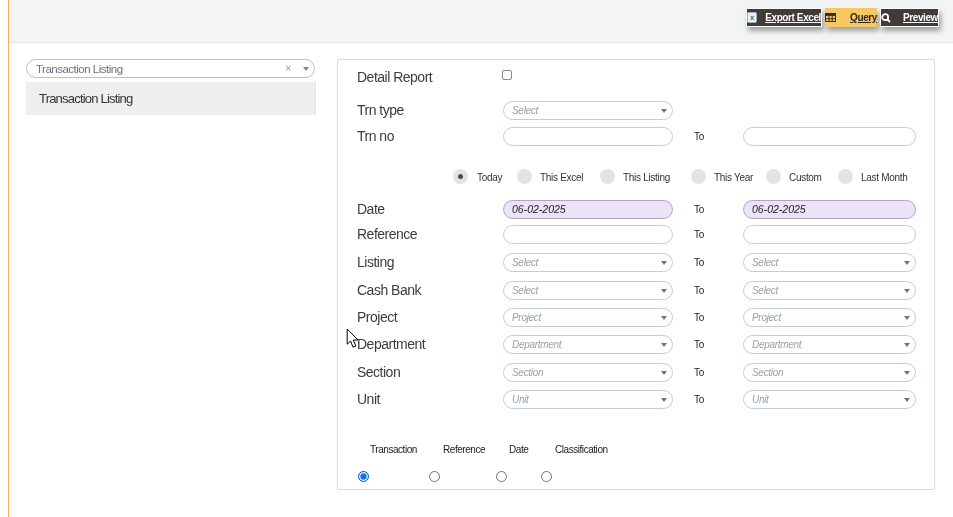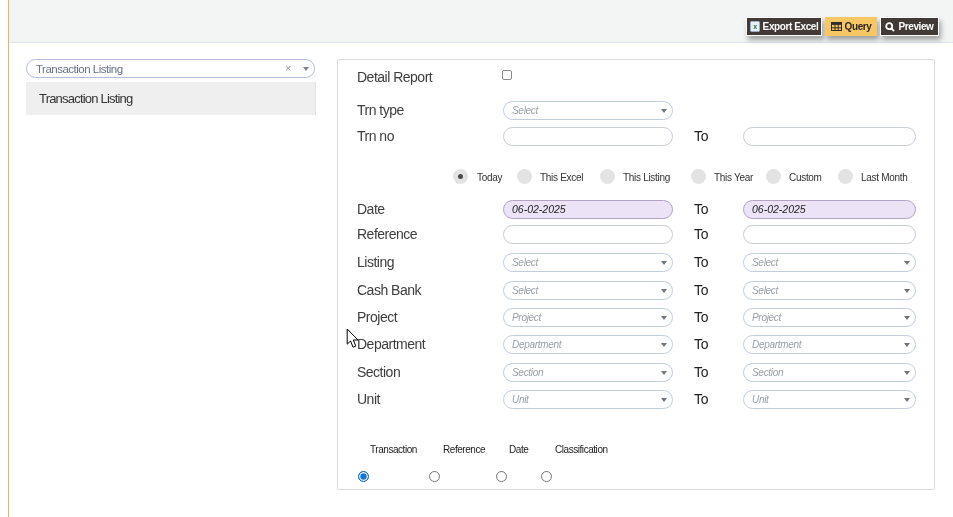--- a/index.html
+++ b/index.html
@@ -2,38 +2,38 @@
 <html><head>
 <meta charset="utf-8">
 <style>
   html,body{margin:0;padding:0;background:#fff;}
   #page{position:relative;width:953px;height:517px;overflow:hidden;
         font-family:"Liberation Sans",sans-serif;background:#fff;}
   .abs{position:absolute;}
   
   #vline{left:7.5px;top:0;width:1.5px;height:517px;background:#f2b255;}
   #topbar{left:9px;top:0;width:944px;height:42px;background:#f3f4f4;border-bottom:1px solid #dde5f0;}
-  .btn{position:absolute;top:17px;height:19px;box-sizing:border-box;display:flex;align-items:center;justify-content:center;
+  .btn{position:absolute;top:8px;height:19px;box-sizing:border-box;display:flex;align-items:center;justify-content:space-between;
        background:#423a36;color:#fff;font-size:10px;font-weight:bold;white-space:nowrap;letter-spacing:-0.4px;
-       border:1px solid #fdfdfd;box-shadow:2px 4px 5px rgba(60,60,60,0.45);}
+       border:1px solid #fdfdfd;box-shadow:2px 4px 5px rgba(60,60,60,0.45);text-decoration:underline;}
   #btn-exp{left:746px;width:76px;}
   #btn-qry{left:825px;width:52px;background:#f6c763;color:#2b2724;border:none;}
   #btn-prv{left:880px;width:59px;}
   .btn svg{margin-right:3px;}
   
   #combo{left:26px;top:59px;width:289px;height:19px;box-sizing:border-box;border:1px solid #b3bedd;border-radius:10px;background:#fff;}
   #combo .txt{position:absolute;left:9px;top:3px;font-size:11.5px;letter-spacing:-0.5px;color:#6a7280;}
   #combo .x{position:absolute;left:258px;top:2px;font-size:11px;color:#8a93a5;}
   #combo .arr{position:absolute;left:276px;top:7px;width:0;height:0;border-left:3.5px solid transparent;border-right:3.5px solid transparent;border-top:4.5px solid #7a828f;}
   #list{left:26px;top:82px;width:289px;height:33px;background:#efefef;border-right:1px solid #e2e2e2;}
   #list .item{position:absolute;left:13px;top:9px;font-size:13px;letter-spacing:-0.8px;color:#333;}
   
   #box{left:337px;top:59px;width:598px;height:431px;box-sizing:border-box;border:1px solid #dcdcdc;border-radius:2px;background:#fff;}
   .lbl{position:absolute;left:357px;font-size:14px;letter-spacing:-0.5px;color:#3d3d3d;height:19px;line-height:19px;}
-  .to{position:absolute;left:694px;font-size:14px;letter-spacing:-0.3px;color:#222;height:19px;line-height:19px;}
+  .to{position:absolute;left:694px;font-size:10px;letter-spacing:-0.3px;color:#222;height:19px;line-height:19px;}
   .ctrl{position:absolute;box-sizing:border-box;height:19px;border-radius:9.5px;background:#fff;
         font-size:10px;letter-spacing:-0.3px;color:#9aa0a8;line-height:17px;padding-left:8px;font-style:italic;}
   .c1{left:503px;width:170px;}
   .c2{left:743px;width:173px;}
   .sel{border:1px solid #c2cdde;}
   .inp{border:1px solid #c9cdd5;}
   .sel .arr{position:absolute;right:5px;top:7px;width:0;height:0;border-left:3.7px solid transparent;border-right:3.7px solid transparent;border-top:4.2px solid #70757c;}
   .date{border:1px solid #b2a3c5;background:#ece3f6;color:#1c1c1c;font-size:10.5px;letter-spacing:0;}
   .chk{position:absolute;left:502px;top:70px;width:10px;height:10px;box-sizing:border-box;border:1px solid #8b8b8b;border-radius:2px;background:#fff;}
   

